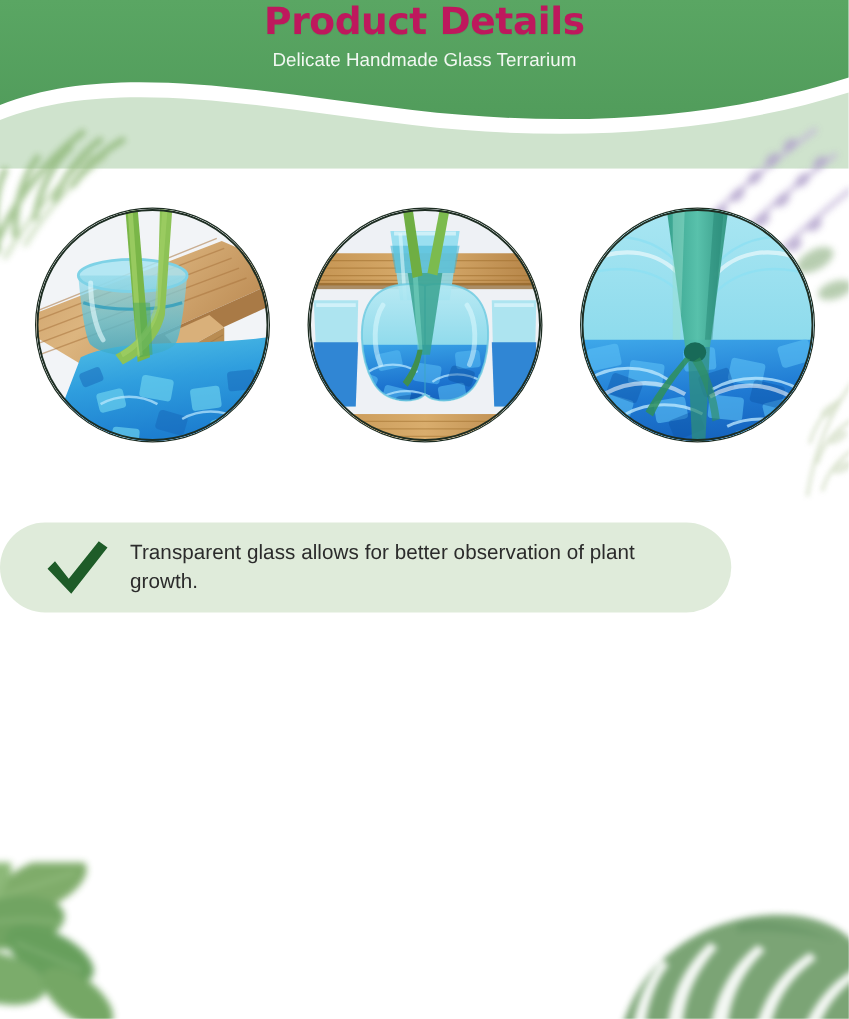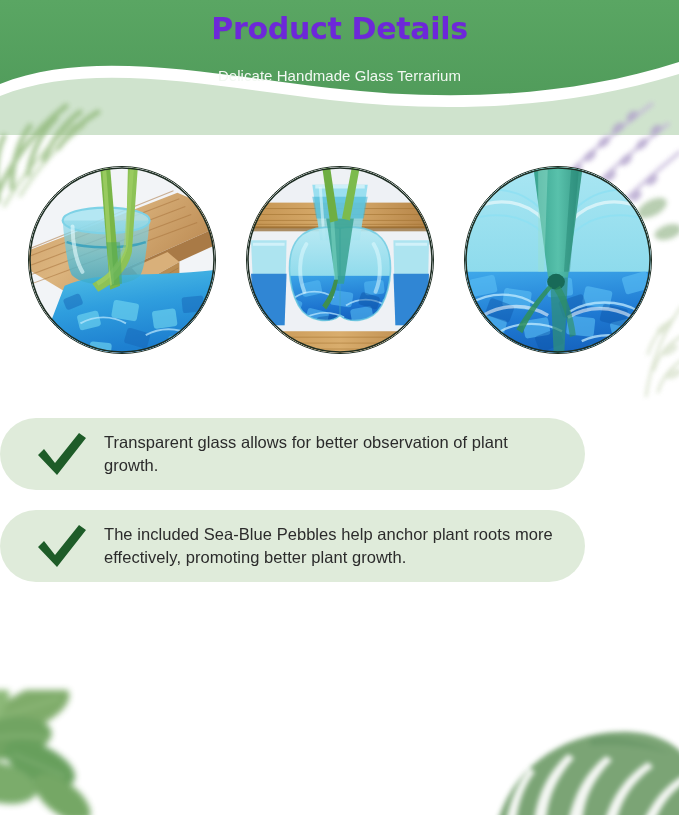--- a/index.html
+++ b/index.html
@@ -32,31 +32,30 @@
   }
   .header-text {
     position: absolute;
     left: 0; top: 0;
     width: 679px;
     text-align: center;
     z-index: 4;
   }
   .page-title {
     margin: 0;
-    padding-top: 11px;
     font-family: "DejaVu Sans", sans-serif;
     font-size: 30px;
     font-weight: bold;
     letter-spacing: -0.3px;
-    color: #6d28d9;
+    color: #be185d;
     line-height: 1.18;
     text-shadow: 0 1px 1px rgba(0,0,0,0.06);
   }
   .page-subtitle {
-    margin: 16px;
+    margin: 0;
     padding-top: 5px;
     font-family: "Liberation Sans", sans-serif;
     font-size: 15px;
     font-weight: normal;
     color: #f2f8f2;
     letter-spacing: 0.05px;
   }
 
   
   .foliage {
@@ -548,22 +547,14 @@
   <div class="feature-row">
     <span class="check-icon">
       <svg width="52" height="46" viewBox="0 0 52 46">
         <path d="M2,24 L8,18 L19,32 L43,2 L50,7 L21,44 Z" fill="#1e5c28"></path>
       </svg>
     </span>
     <span class="feature-text">Transparent glass allows for better observation of plant growth.</span>
   </div>
 
 
-  <div class="feature-row">
-    <span class="check-icon">
-      <svg width="52" height="46" viewBox="0 0 52 46">
-        <path d="M2,24 L8,18 L19,32 L43,2 L50,7 L21,44 Z" fill="#1e5c28"></path>
-      </svg>
-    </span>
-    <span class="feature-text">The included Sea-Blue Pebbles help anchor plant roots more effectively, promoting better plant growth.</span>
-  </div>
 
 </div>
 
 </body></html>

